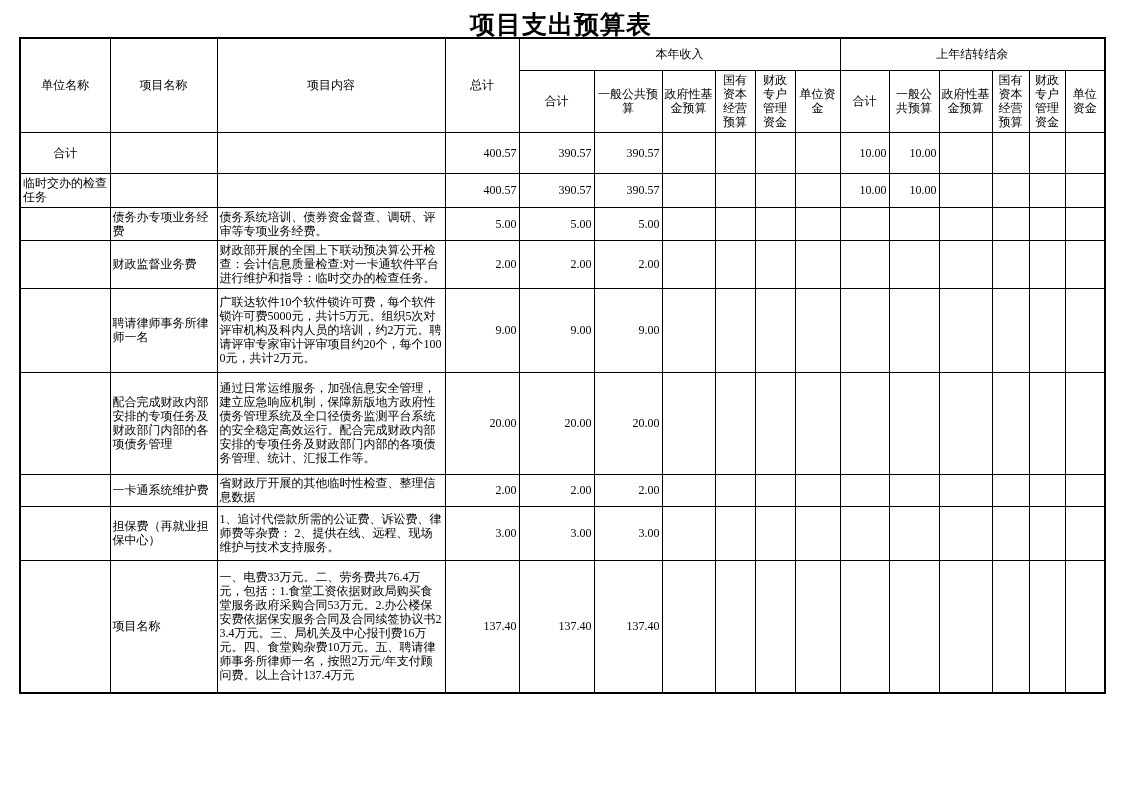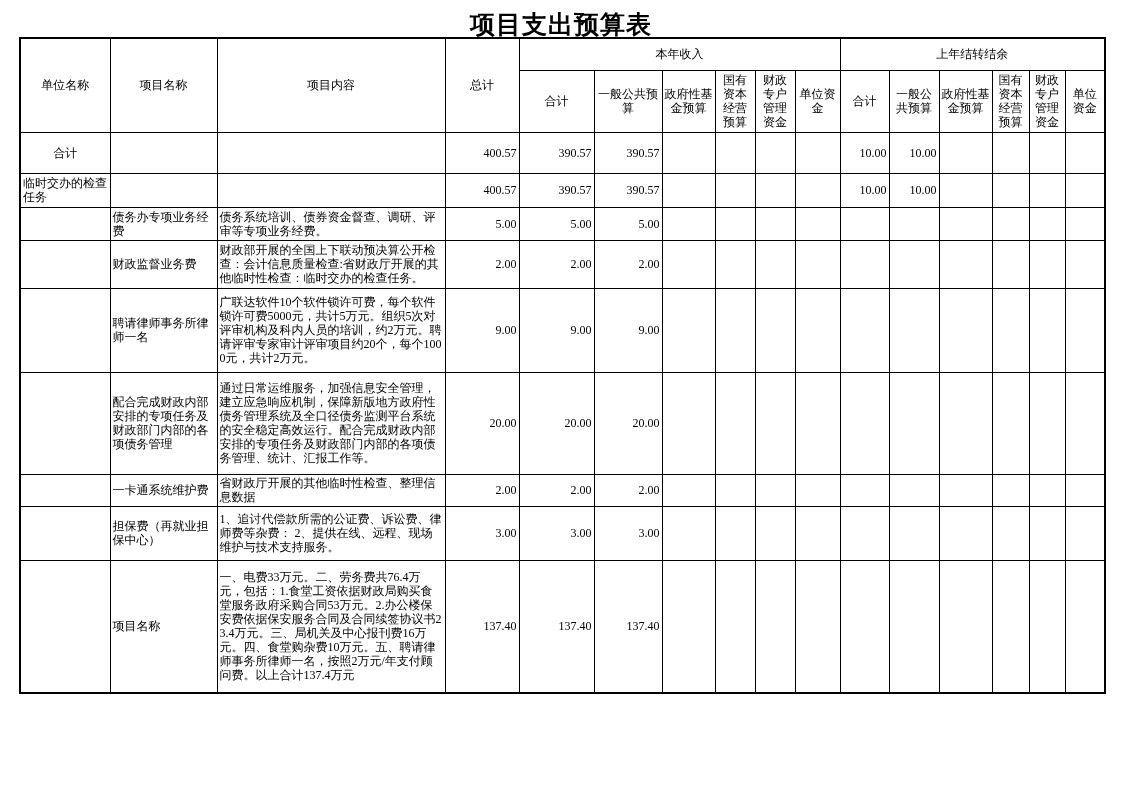--- a/index.html
+++ b/index.html
@@ -184,21 +184,21 @@
           <td class="c-num"></td>
           <td class="c-num"></td>
           <td class="c-num"></td>
           <td class="c-num"></td>
           <td class="c-num"></td>
           <td class="c-num"></td>
         </tr>
         <tr style="height: 48px;">
           <td class="c-text col0"></td>
           <td class="c-text col1">财政监督业务费</td>
-          <td class="c-text col2">财政部开展的全国上下联动预决算公开检查：会计信息质量检查:省财政厅开展的其他临时性检查：临时交办的检查任务。</td>
+          <td class="c-text col2">财政部开展的全国上下联动预决算公开检查：会计信息质量检查:对一卡通软件平台进行维护和指导：临时交办的检查任务。</td>
           <td class="c-num">2.00</td>
           <td class="c-num">2.00</td>
           <td class="c-num">2.00</td>
           <td class="c-num"></td>
           <td class="c-num"></td>
           <td class="c-num"></td>
           <td class="c-num"></td>
           <td class="c-num"></td>
           <td class="c-num"></td>
           <td class="c-num"></td>

